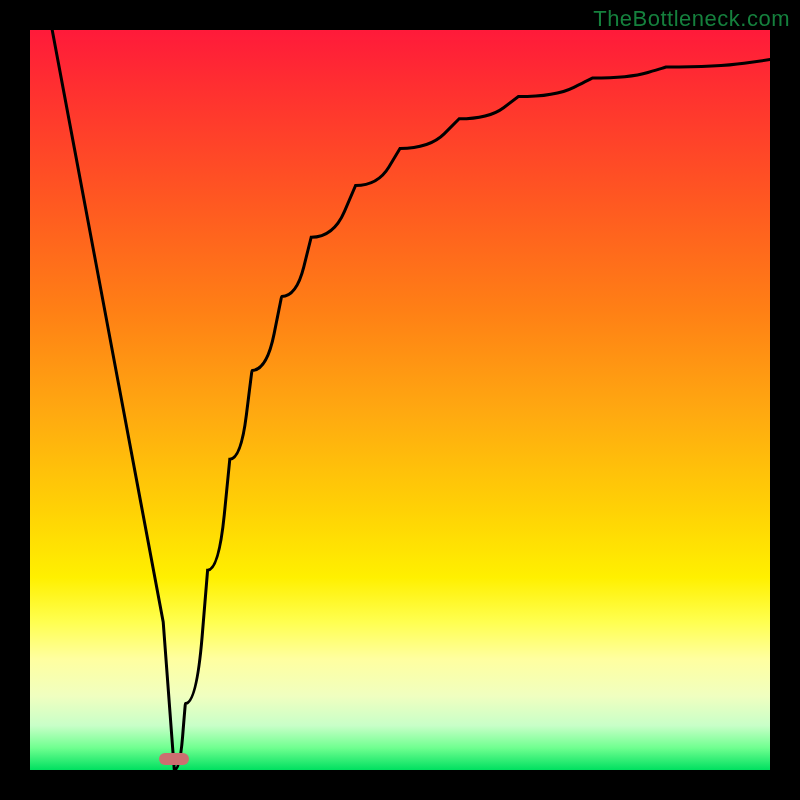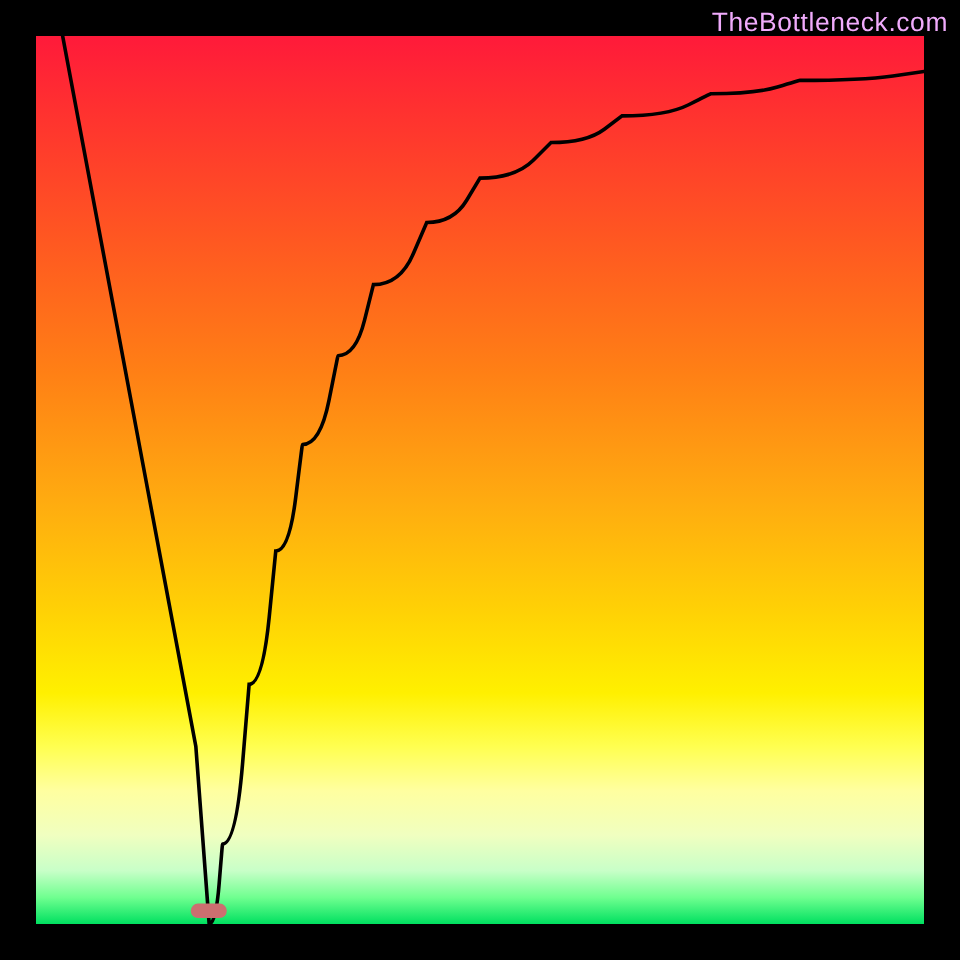--- a/index.html
+++ b/index.html
@@ -30,21 +30,21 @@
       #f0ffc0 90%,
       #c8ffc8 94%,
       #70ff90 97%,
       #00e060 100%
     );
   }
   .watermark {
     position: absolute;
     top: 6px;
     right: 10px;
-    color: #f0abfc;
+    color: #15803d;
     font-size: 22px;
     letter-spacing: 0.5px;
     z-index: 5;
   }
   svg.curve {
     position: absolute;
     left: 0;
     top: 0;
     width: 740px;
     height: 740px;

